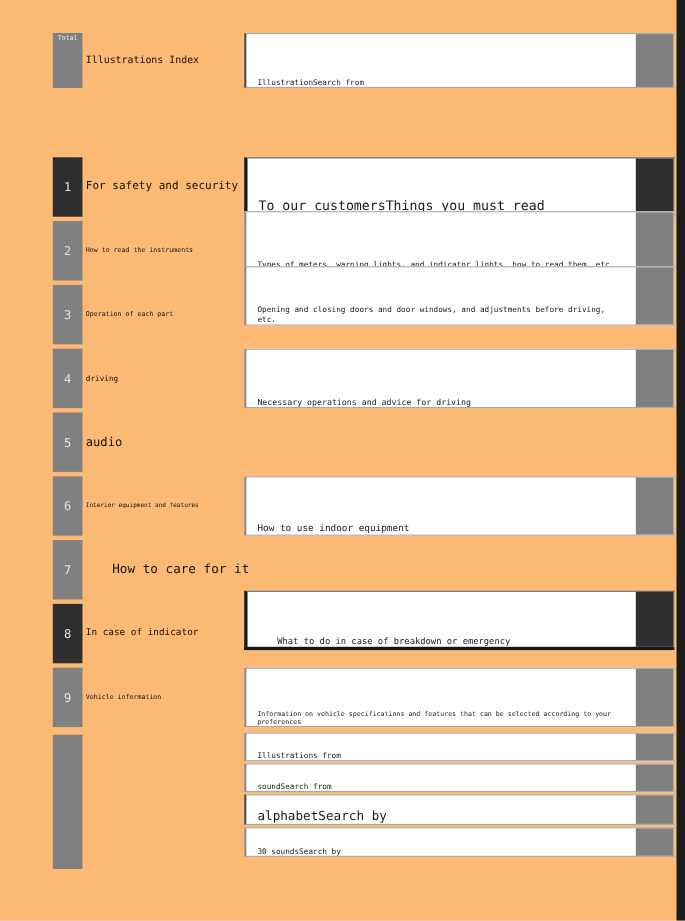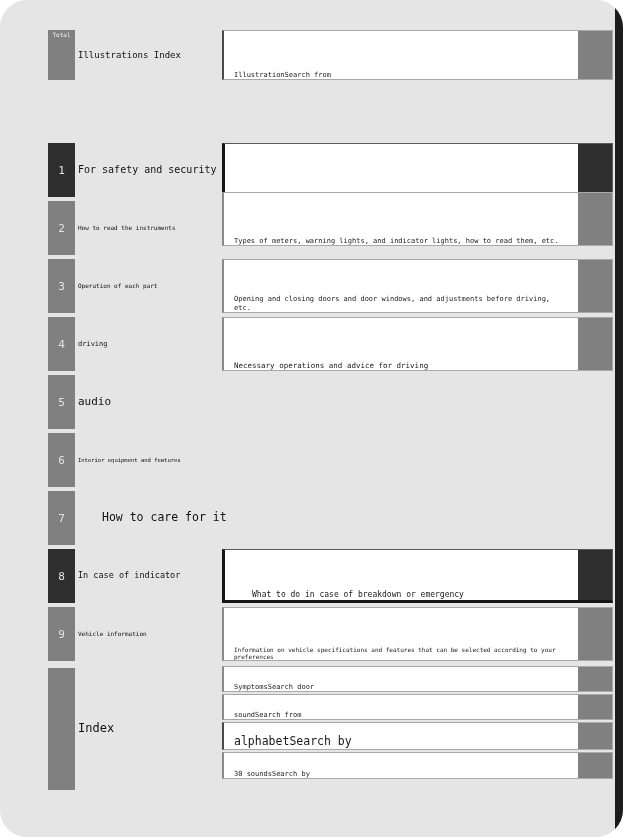--- a/index.html
+++ b/index.html
@@ -1,23 +1,22 @@
 <!DOCTYPE html>
 <html><head>
 <meta charset="utf-8">
 <style>
   html,body{margin:0;padding:0;}
   .page{
     position:relative;
     width:623px;height:837px;
-    background:#e5e5e5;
+    background:#fdba74;
     overflow:hidden;
     font-family:"DejaVu Sans Mono","Liberation Mono",monospace;
     color:#1a1a1a;
-    border-radius:27px;
   }
   .rail{
     position:absolute;top:0;right:0;width:8px;height:837px;
     background:#1c1c1c;
   }
   .tab{
     position:absolute;left:48px;width:27px;box-sizing:border-box;
     display:flex;align-items:center;justify-content:center;
   }
   .gray{background:#808080;}
@@ -60,37 +59,38 @@
   <div class="row-box accent-left" style="top:30px;height:50px;font-size:7px;">
     <span>IllustrationSearch from</span>
     <span class="block gray"></span>
   </div>
 
   <div class="tab dark" style="top:143px;height:54px;">
     <span class="num">1</span>
   </div>
   <div class="row-label" style="top:143px;height:54px;font-size:10px;">For safety and security</div>
   <div class="row-box dark-box" style="top:143px;height:54px;font-size:12px;">
+    <span>To our customersThings you must read</span>
     <span class="block dark"></span>
   </div>
 
   <div class="tab gray" style="top:201px;height:54px;">
     <span class="num">2</span>
   </div>
   <div class="row-label" style="top:201px;height:54px;font-size:6px;">How to read the instruments</div>
   <div class="row-box" style="top:192px;height:54px;font-size:7px;">
     <span>Types of meters, warning lights, and indicator lights, how to read them, etc.</span>
     <span class="block gray"></span>
   </div>
 
   <div class="tab gray" style="top:259px;height:54px;">
     <span class="num">3</span>
   </div>
   <div class="row-label" style="top:259px;height:54px;font-size:6px;">Operation of each part</div>
-  <div class="row-box" style="top:259px;height:54px;font-size:7px;">
+  <div class="row-box" style="top:242px;height:54px;font-size:7px;">
     <span>Opening and closing doors and door windows, and adjustments before driving, etc.</span>
     <span class="block gray"></span>
   </div>
 
   <div class="tab gray" style="top:317px;height:54px;">
     <span class="num">4</span>
   </div>
   <div class="row-label" style="top:317px;height:54px;font-size:7px;">driving</div>
   <div class="row-box" style="top:317px;height:54px;font-size:7.5px;">
     <span>Necessary operations and advice for driving</span>
@@ -99,49 +99,52 @@
 
   <div class="tab gray" style="top:375px;height:54px;">
     <span class="num">5</span>
   </div>
   <div class="row-label" style="top:375px;height:54px;font-size:11px;">audio</div>
 
   <div class="tab gray" style="top:433px;height:54px;">
     <span class="num">6</span>
   </div>
   <div class="row-label" style="top:433px;height:54px;font-size:5.5px;">Interior equipment and features</div>
+  <div class="row-box" style="top:433px;height:54px;font-size:8.5px;">
+    <span>How to use indoor equipment</span>
+    <span class="block gray"></span>
+  </div>
 
   <div class="tab gray" style="top:491px;height:54px;">
     <span class="num">7</span>
   </div>
   <div class="row-label" style="top:491px;height:54px;font-size:11.5px;margin-left:24px;">How to care for it</div>
 
   <div class="tab dark" style="top:549px;height:54px;">
     <span class="num">8</span>
   </div>
   <div class="row-label" style="top:549px;height:54px;font-size:8.5px;">In case of indicator</div>
-  <div class="row-box dark-box" style="top:549px;height:54px;font-size:8px;padding-left:27px;">
+  <div class="row-box dark-box" style="top:537px;height:54px;font-size:8px;padding-left:27px;">
     <span>What to do in case of breakdown or emergency</span>
     <span class="block dark"></span>
   </div>
 
   <div class="tab gray" style="top:607px;height:54px;">
     <span class="num">9</span>
   </div>
   <div class="row-label" style="top:607px;height:54px;font-size:6px;">Vehicle information</div>
   <div class="row-box" style="top:607px;height:54px;font-size:6px;">
     <span>Information on vehicle specifications and features that can be selected according to your preferences</span>
     <span class="block gray"></span>
   </div>
 
   <div class="tab gray" style="top:668px;height:122px;"></div>
-  <div class="row-label" style="top:714px;height:30px;font-size:12px;">Index</div>
 
   <div class="row-box" style="top:666px;height:26px;font-size:7px;">
-    <span>SymptomsSearch door</span>
+    <span>Illustrations from</span>
     <span class="block gray"></span>
   </div>
   <div class="row-box" style="top:694px;height:26px;font-size:7px;">
     <span>soundSearch from</span>
     <span class="block gray"></span>
   </div>
   <div class="row-box accent-left" style="top:722px;height:28px;font-size:11.5px;">
     <span>alphabetSearch by</span>
     <span class="block gray"></span>
   </div>

